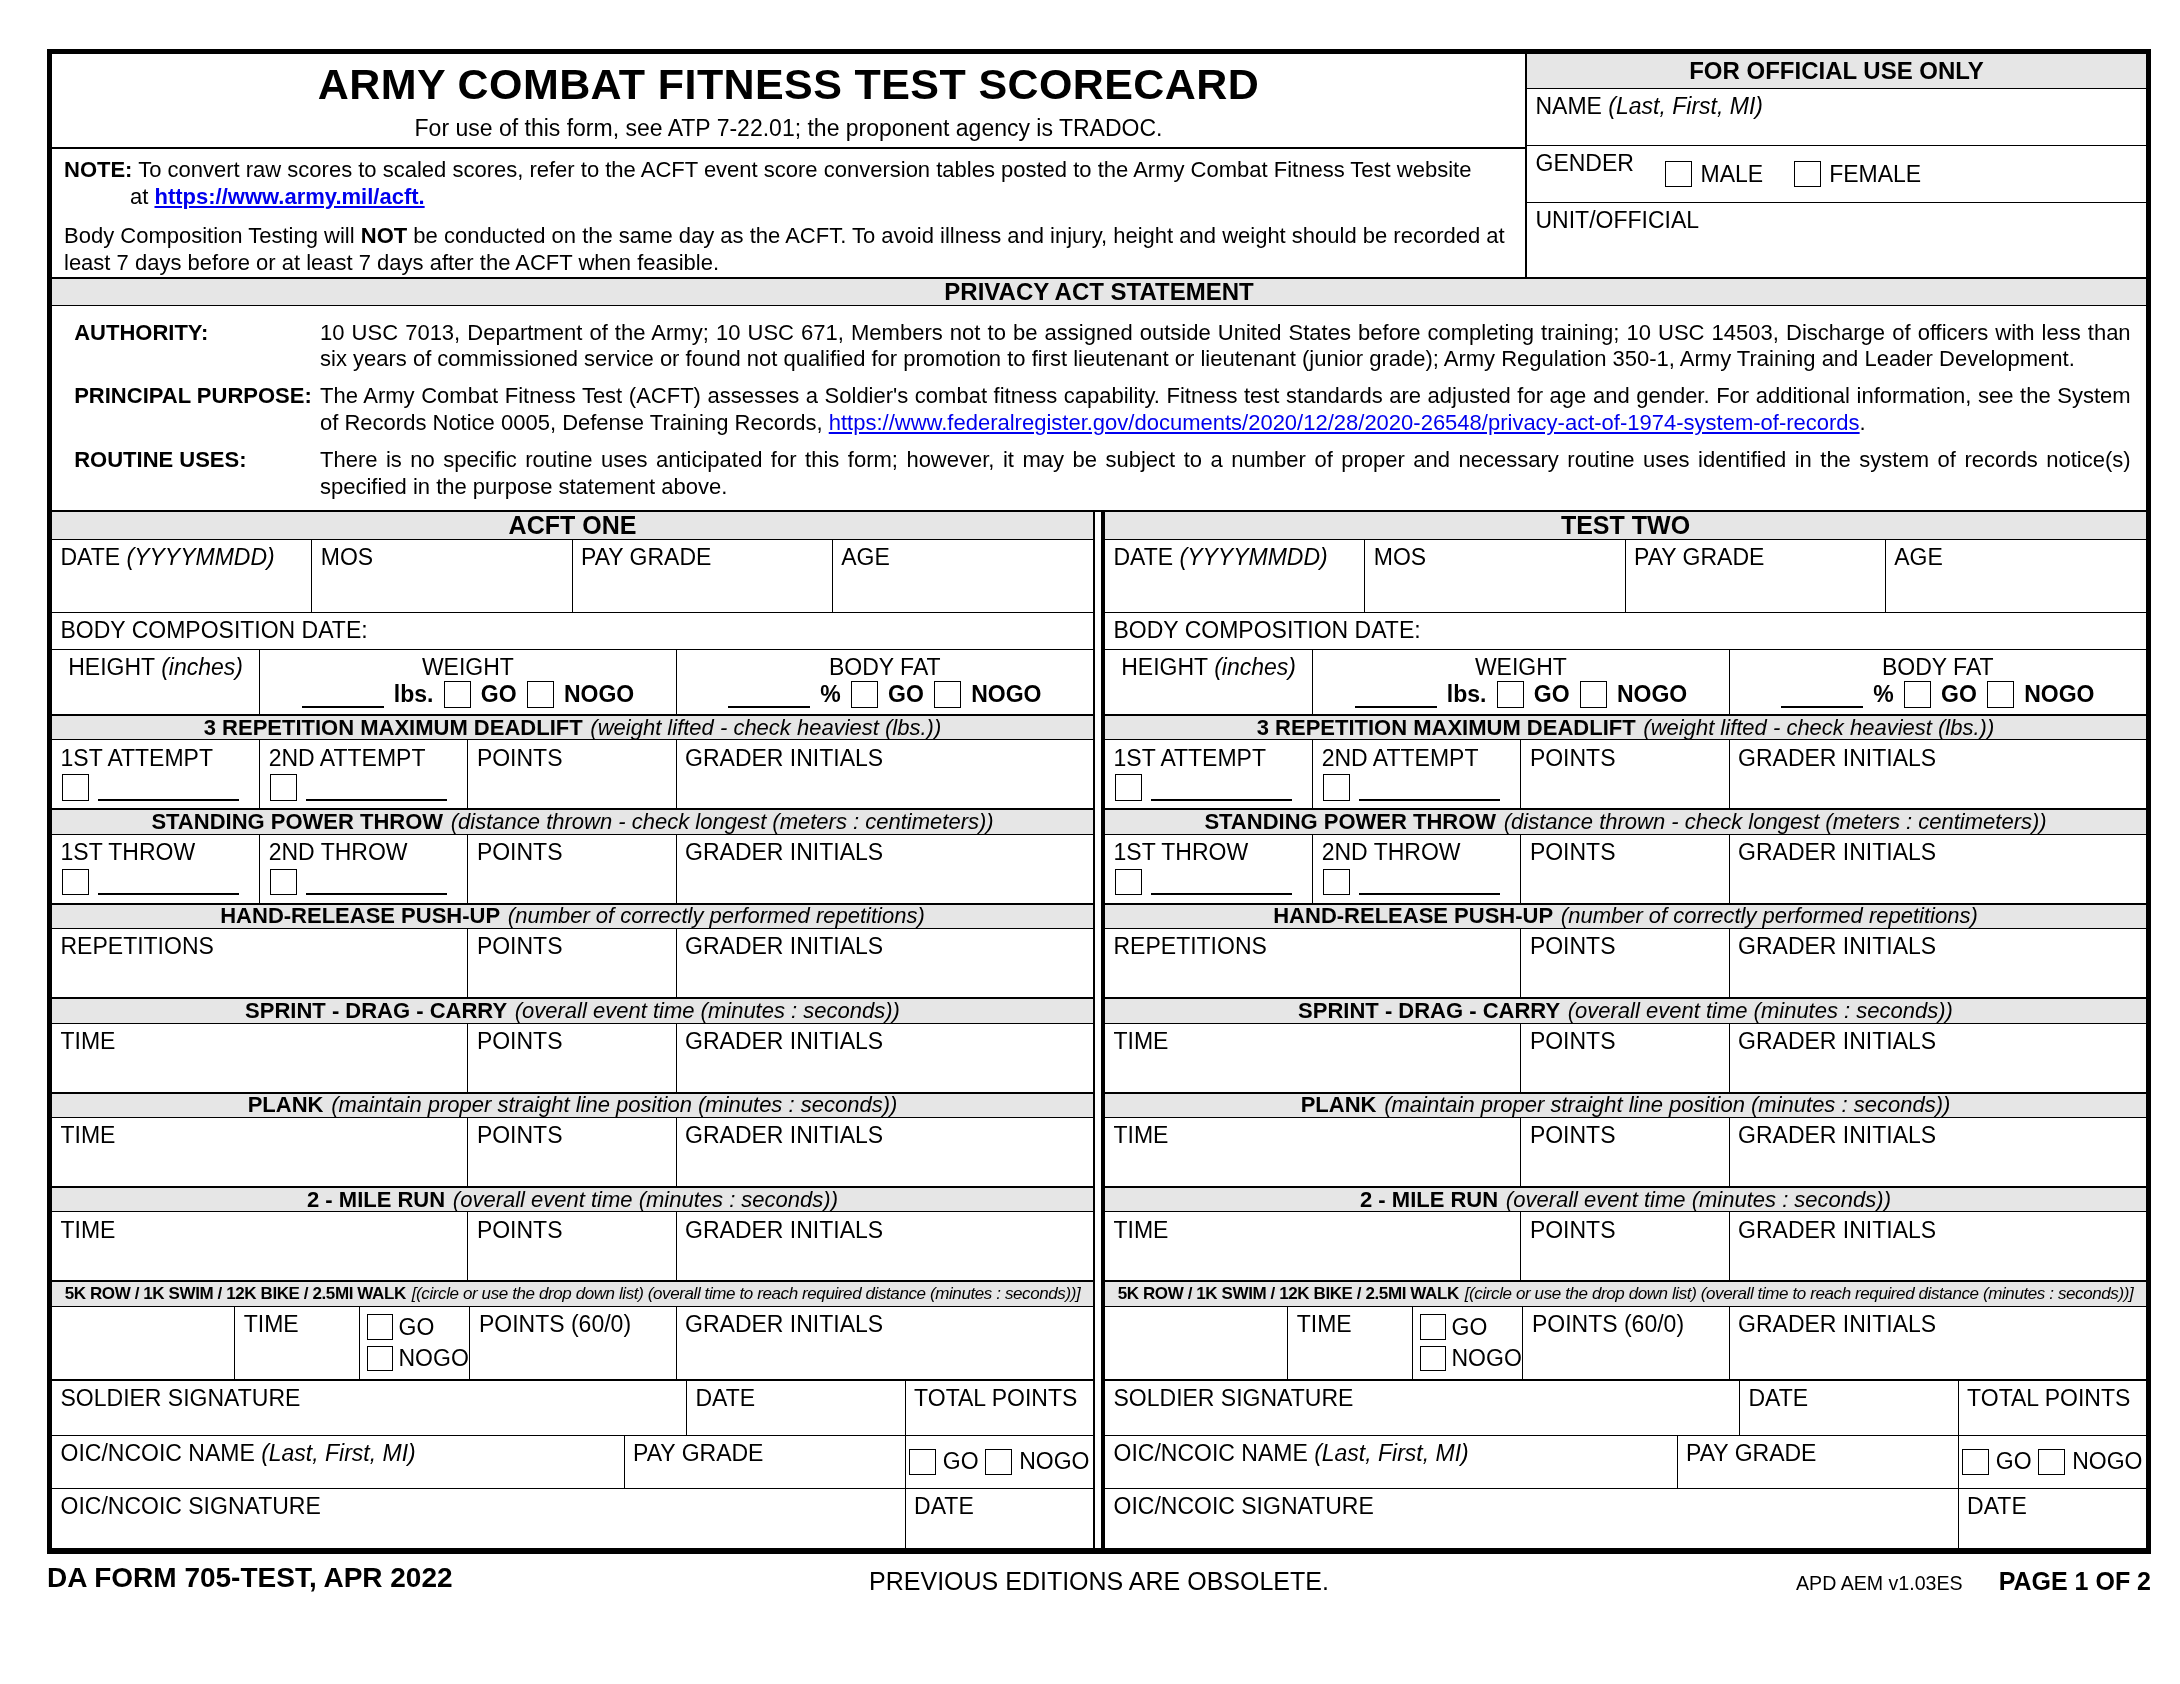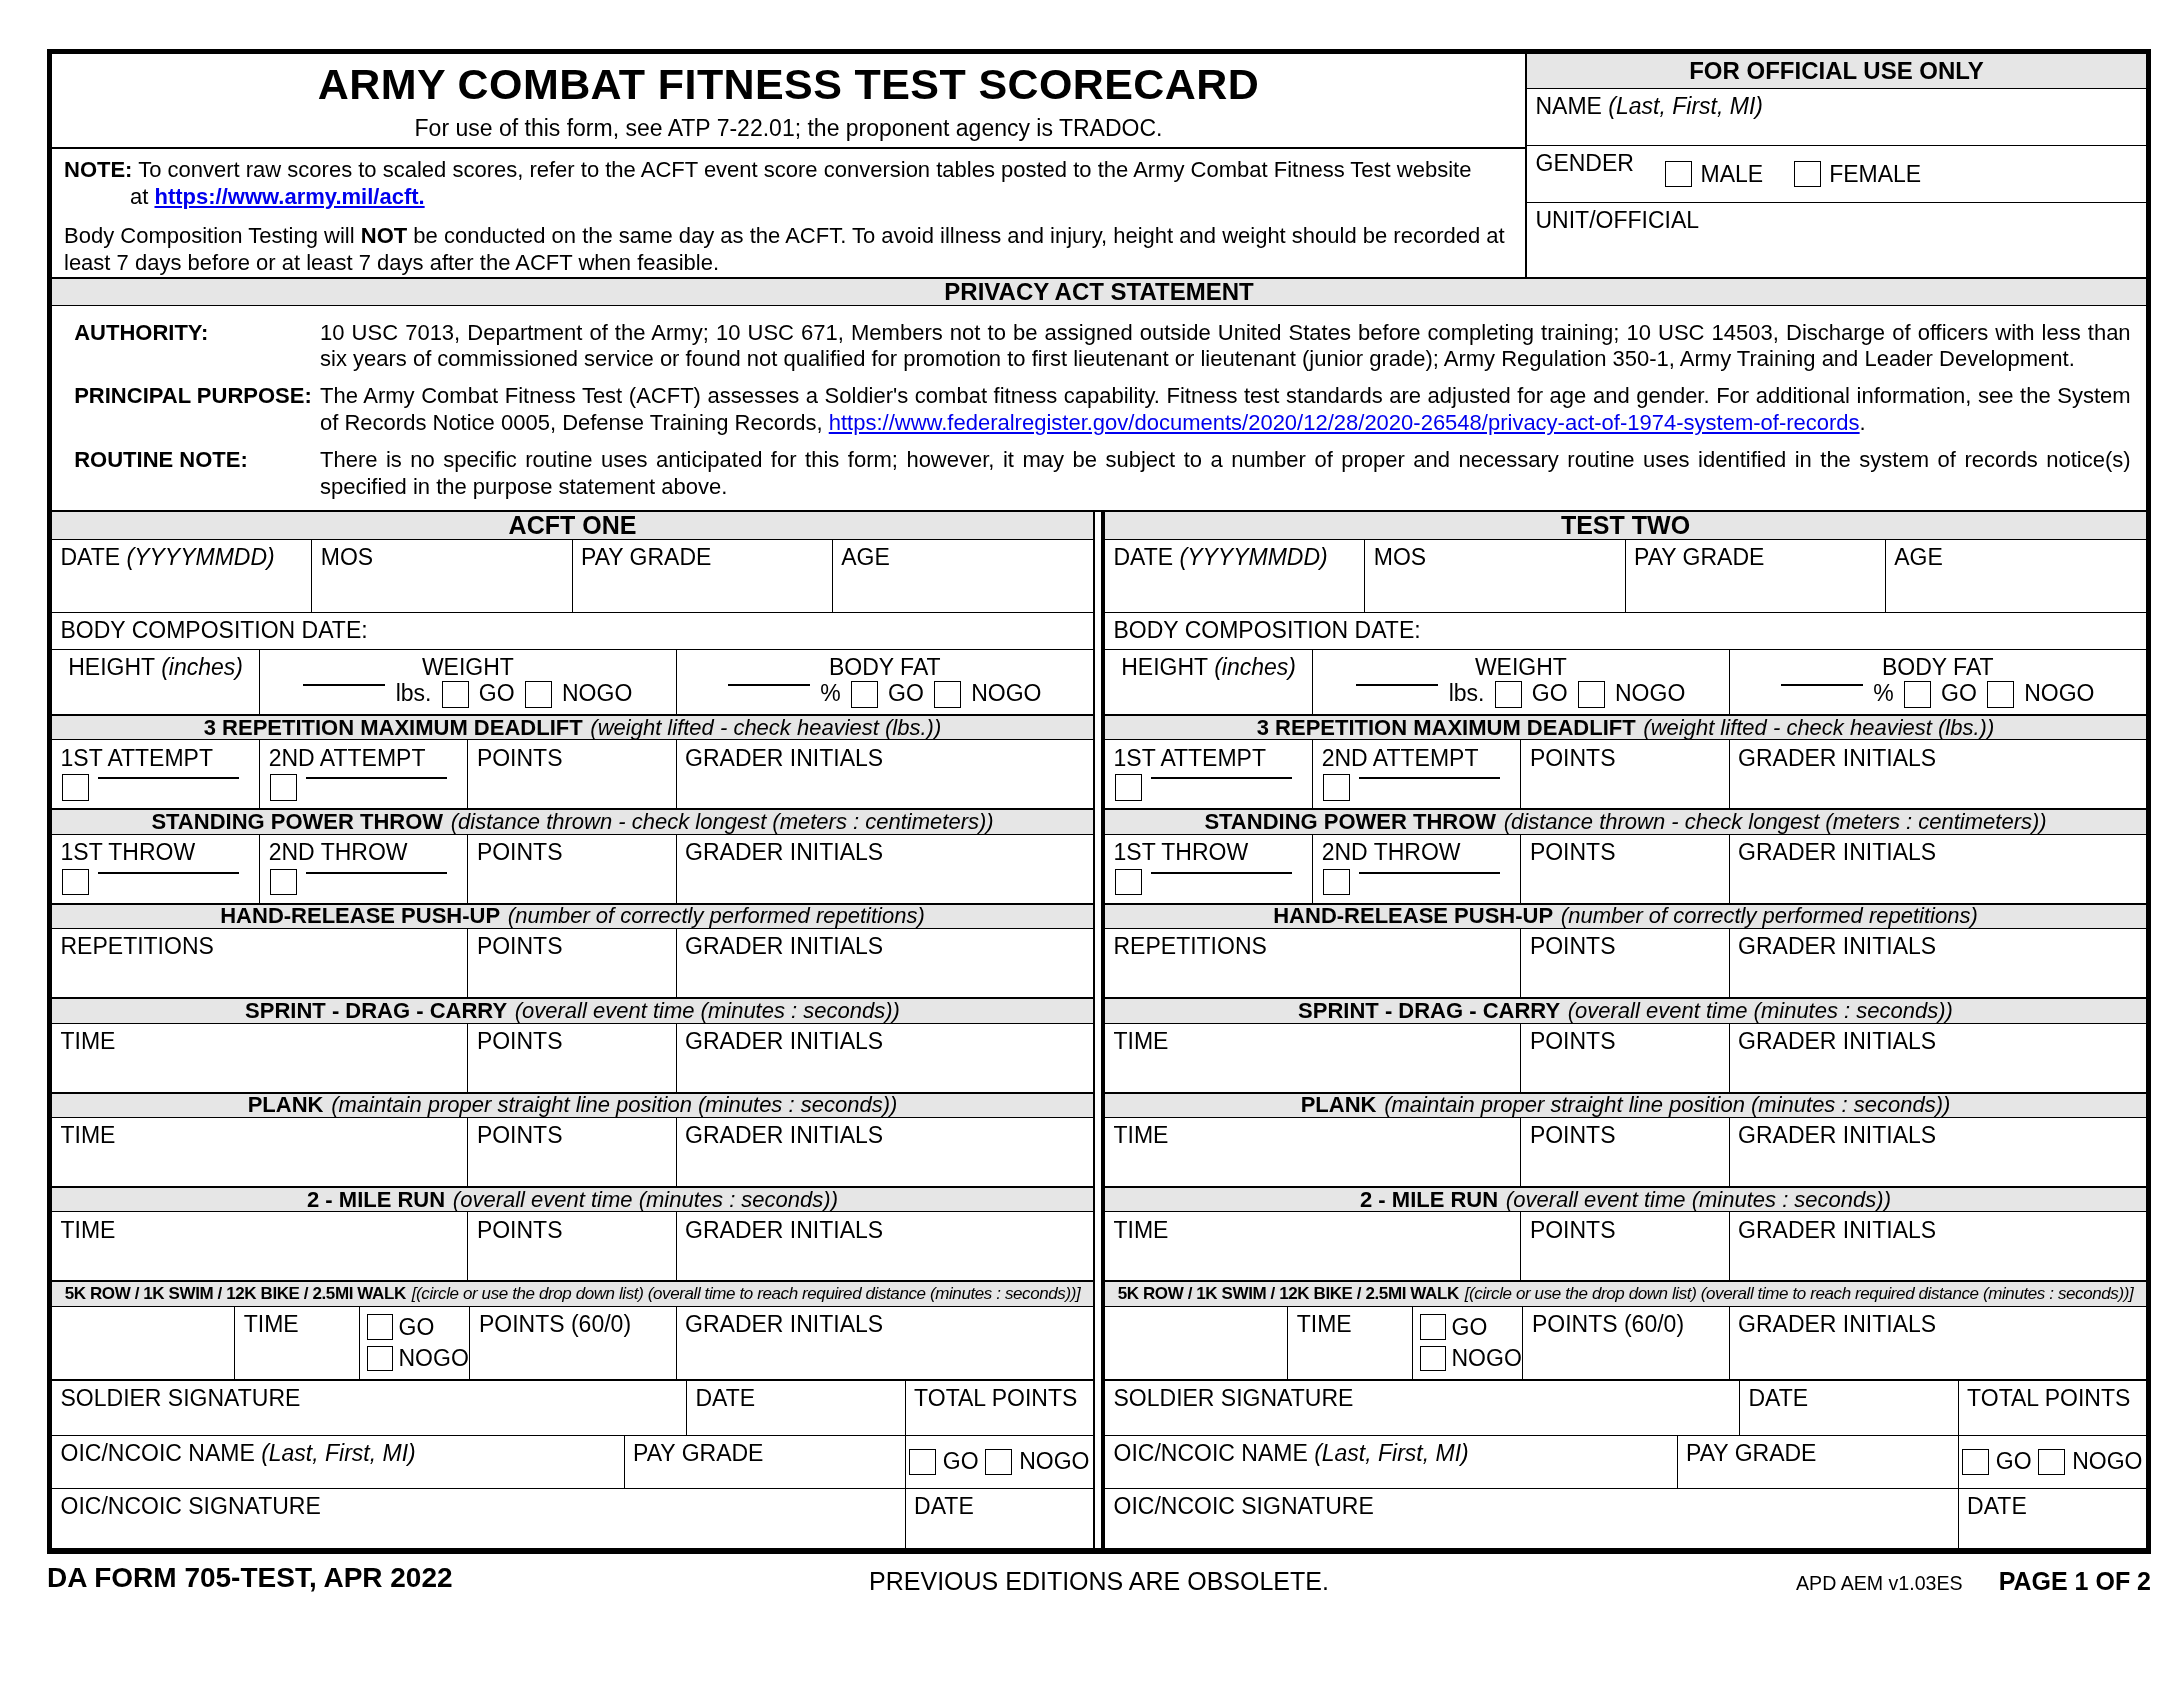--- a/index.html
+++ b/index.html
@@ -62,21 +62,21 @@
   .cell:last-child { border-right:0; }
   .d25 { width:25%; } .w20 { width:20%; } .w40 { width:40%; } .w100 { width:100%; }
   .k1 { width:17.6%; } .k2 { width:12%; } .k3 { width:10.6%; padding:3.4px 3.4px 3.4px 6.8px; } .k4 { width:19.8%; } .k5 { flex:1; }
   .s1 { width:61%; } .s2 { width:21%; } .s3 { width:18%; }
   .o1 { width:55%; } .o2 { width:27%; } .o3 { width:18%; padding:0; }
   .g1 { width:82%; } .g2 { width:18%; }
   .i { font-style:italic; }
   .tc { text-align:center; display:block; }
 
   .colc { display:flex; flex-direction:column; justify-content:space-between; padding-bottom:7.7px; }
-  .fillrow { display:flex; align-items:flex-start; justify-content:center; gap:10.2px; line-height:25.6px; }
+  .fillrow { display:flex; align-items:flex-end; justify-content:center; gap:10.2px; line-height:25.6px;font-weight:bold; }
   .fillrow.left { justify-content:flex-start; padding-left:1.7px; gap:8.5px; }
   .cb { display:inline-block; width:27px; height:26.4px; border:1.7px solid #000; background:#fff; flex:none; }
   .wline { display:inline-block; width:141px; height:5.1px; border-bottom:2.6px solid #000; flex:none; }
   .wline.short { width:82px; }
   .gncol { display:flex; flex-direction:column; justify-content:center; gap:4.3px; height:100%; }
   .gn { display:flex; align-items:center; gap:6px; }
   .gn .cb { width:25.6px; height:25.6px; }
   .gnrow { display:flex; align-items:center; justify-content:center; gap:6.8px; height:100%; }
 
   
@@ -129,21 +129,21 @@
     <div class="privacy-body">
       <div class="prow">
         <span class="plab">AUTHORITY:</span>
         <span class="ptxt">10 USC 7013, Department of the Army; 10 USC 671, Members not to be assigned outside United States before completing training; 10 USC 14503, Discharge of officers with less than six years of commissioned service or found not qualified for promotion to first lieutenant or lieutenant (junior grade); Army Regulation 350-1, Army Training and Leader Development.</span>
       </div>
       <div class="prow">
         <span class="plab">PRINCIPAL PURPOSE:</span>
         <span class="ptxt"><span>The Army Combat Fitness Test (ACFT) assesses a Soldier's combat fitness capability. Fitness test standards are adjusted for age and gender. For additional information, see the System of Records Notice 0005, Defense Training Records,</span> <a class="blink">https://www.federalregister.gov/documents/2020/12/28/2020-26548/privacy-act-of-1974-system-of-records</a><span>.</span></span>
       </div>
       <div class="prow">
-        <span class="plab">ROUTINE NOTE:</span>
+        <span class="plab">ROUTINE USES:</span>
         <span class="ptxt">There is no specific routine uses anticipated for this form; however, it may be subject to a number of proper and necessary routine uses identified in the system of records notice(s) specified in the purpose statement above.</span>
       </div>
       <div class="prow" style="margin-bottom:0;">
         <span class="plab">DISCLOSURE:</span>
         <span class="ptxt" style="text-align:left;">Voluntary.  However, failure to provide identifying information may prevent ability to remain in the military.</span>
       </div>
     </div>
 
     <div class="halves">
 

